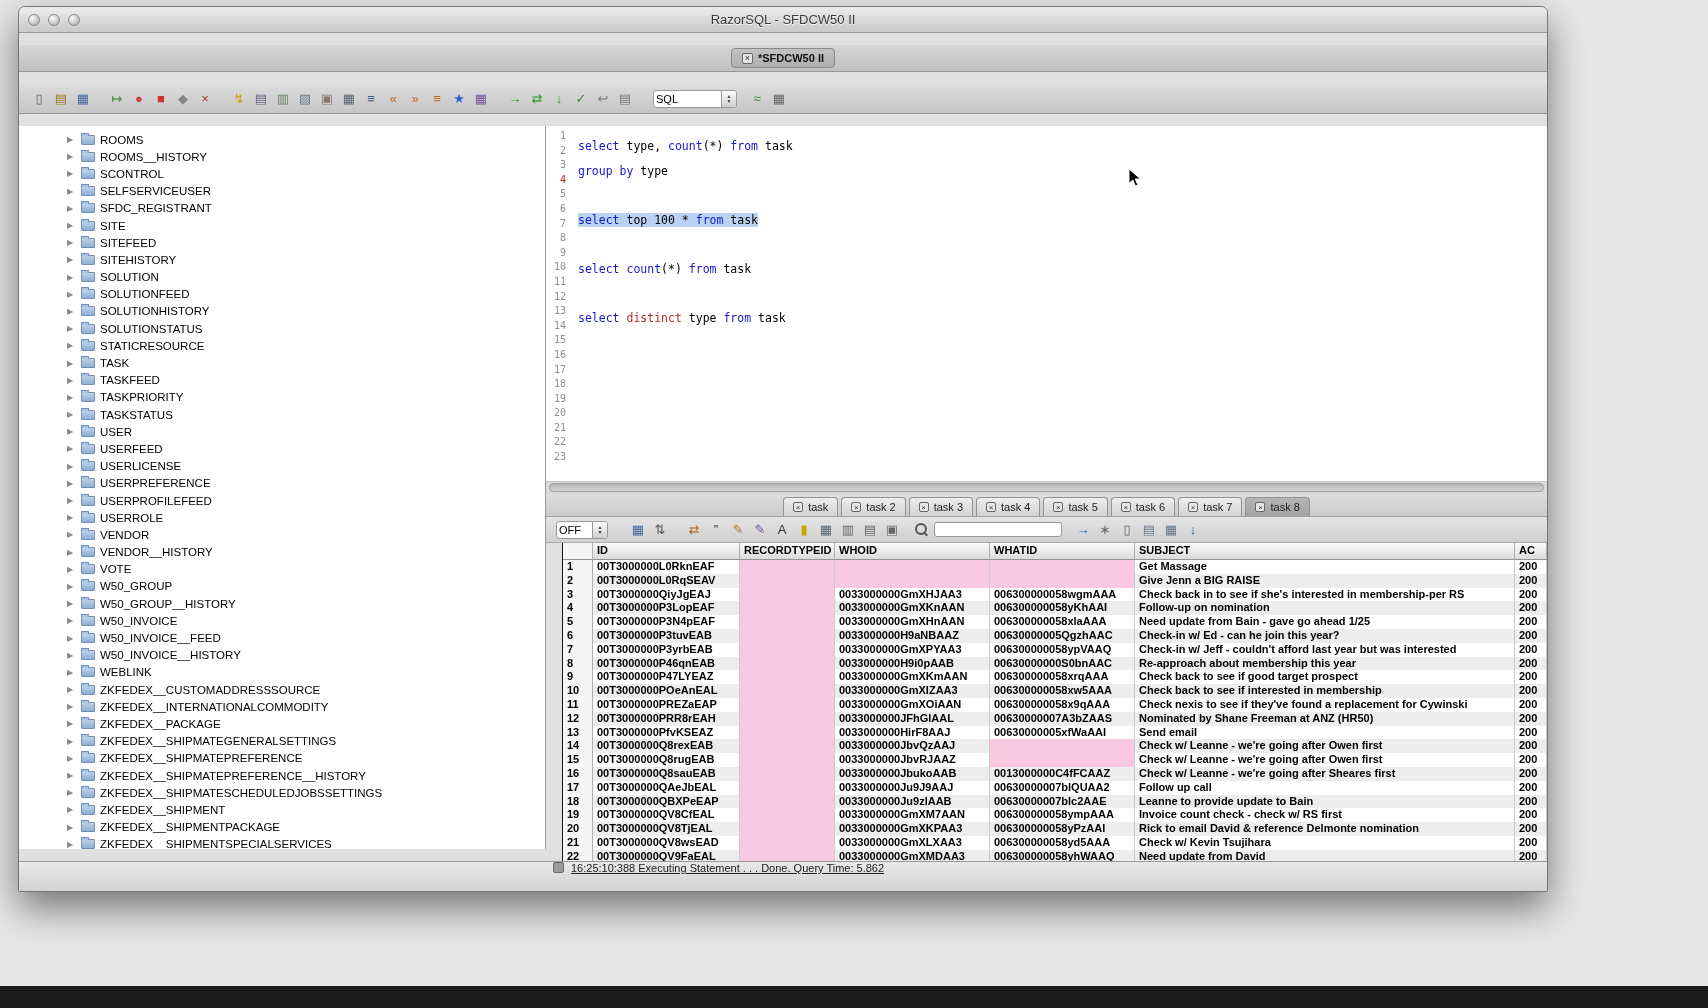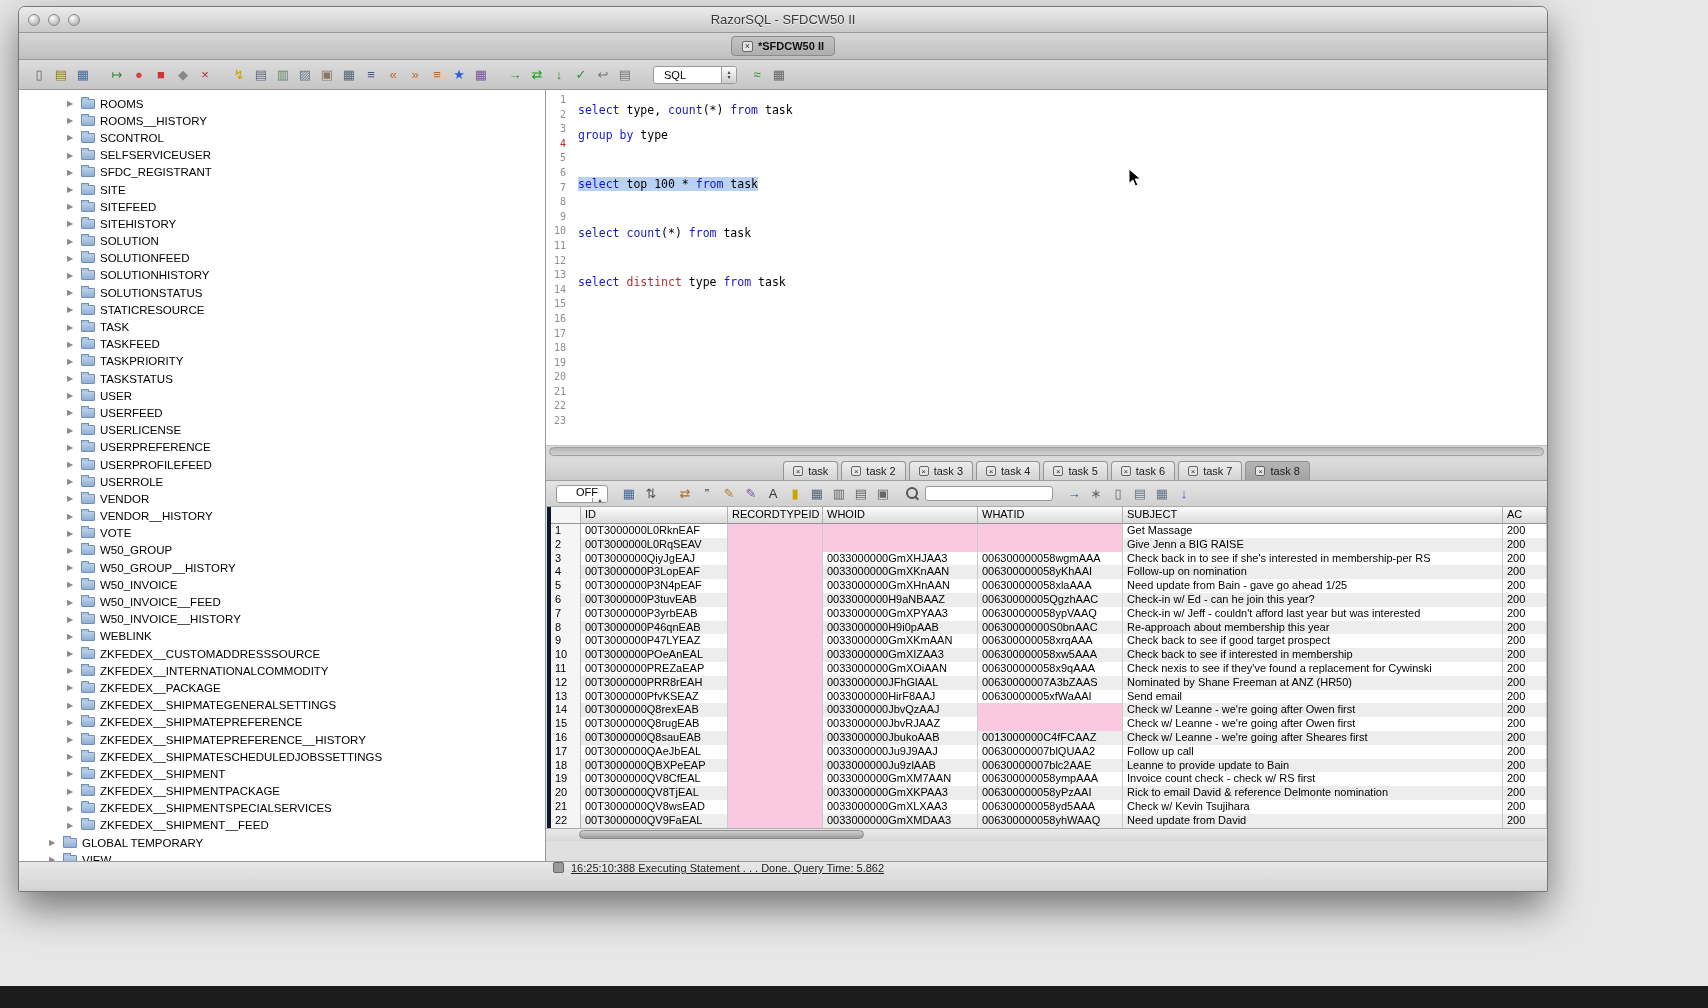--- a/index.html
+++ b/index.html
@@ -5,21 +5,21 @@
   * { margin:0; padding:0; box-sizing:border-box; }
   html,body { width:1708px; height:1008px; }
   body { font-family:"Liberation Sans", sans-serif; background:#e7e7e7; position:relative; overflow:hidden; }
 
   .desktop { position:absolute; inset:0; }
   .darkstrip { position:absolute; left:0; right:0; bottom:0; height:22px; background:#1c1c1c; }
 
   .window { position:absolute; left:18px; top:6px; width:1530px; height:886px;
     border:1px solid #777; border-radius:7px 7px 2px 2px; overflow:hidden;
     box-shadow:0 16px 38px rgba(0,0,0,.5); background:#e0e0e0;
-    display:flex; flex-direction:column; }
+    display:flex; flex-direction:column;gap:12px; }
 
   
   .titlebar { height:26px; flex:none; background:linear-gradient(#ececec,#c9c9c9);
     border-bottom:1px solid #9a9a9a; display:flex; align-items:center; position:relative; }
   .lights { display:flex; align-items:center; padding-left:9px; }
   .tl { width:12px; height:12px; border-radius:50%; margin-right:8px;
     background:radial-gradient(circle at 35% 30%, #fdfdfd, #c2c2c2 65%, #9d9d9d);
     border:1px solid #8b8b8b; }
   .wtitle { position:absolute; left:0; right:0; text-align:center; font-size:13px; color:#3b3b3b;
     text-shadow:0 1px 0 rgba(255,255,255,.65); }
@@ -34,23 +34,23 @@
     border-radius:2px; margin-right:5px; font-weight:normal; }
   .cbox.small { width:10px; height:10px; font-size:8px; }
 
   
   .toolbar { height:30px; flex:none; background:linear-gradient(#dcdcdc,#c6c6c6);
     border-bottom:1px solid #979797; display:flex; align-items:center; padding:0 10px; }
   .tgroup { display:flex; align-items:center; gap:2px; }
   .icon-btn { width:20px; height:20px; display:flex; align-items:center; justify-content:center;
     font-size:13px; border-radius:3px; cursor:default; }
   .combo { display:flex; align-items:center; background:#fff; border:1px solid #9a9a9a;
-    border-radius:3px; height:18px; font-size:11px; padding-left:10px; overflow:hidden; }
+    border-radius:3px; height:18px; font-size:11px; padding-left:2px; overflow:hidden; }
   .sqlcombo { width:84px; margin:0 10px 0 18px; }
-  .offcombo { width:52px; margin-right:8px;flex-direction:column; }
+  .offcombo { width:52px; margin-right:17px; }
   .stepper { margin-left:auto; width:15px; align-self:stretch; background:linear-gradient(#fdfdfd,#cfcfcf);
     border-left:1px solid #9a9a9a; display:flex; flex-direction:column; align-items:center;
     justify-content:center; font-size:6px; line-height:5px; color:#444; }
 
   
   .main { flex:1; display:flex; min-height:0; }
   .treepane { width:527px; flex:none; background:#fff; border-right:1px solid #9a9a9a;
     padding-top:5px; overflow:hidden; }
   .tree-row { display:flex; align-items:center; height:17.2px; white-space:nowrap; }
   .tree-row.lvl2 { padding-left:48px; }
@@ -93,21 +93,21 @@
   
   .rtoolbar { height:26px; flex:none; display:flex; align-items:center; gap:3px; padding:0 10px;
     background:linear-gradient(#e4e4e4,#d0d0d0); border-bottom:1px solid #ababab; }
   .mag { width:13px; height:13px; position:relative; display:inline-block; margin-left:10px; flex:none; }
   .mag::before { content:""; position:absolute; width:8px; height:8px; border:2px solid #555; border-radius:50%; left:0; top:0; }
   .mag::after { content:""; position:absolute; width:5px; height:2px; background:#555; transform:rotate(45deg); left:8px; top:10px; }
   .searchbox { width:128px; height:15px; border:1px solid #999; border-radius:3px; font-size:11px;
     padding:0 4px; margin:0 8px 0 3px; font-family:"Liberation Sans", sans-serif; }
 
   
-  .grid { flex:none; margin-left:1px; border-left:4px solid #0f172a; overflow:hidden; background:#fff; }
+  .grid { flex:none; margin-left:16px; border-left:1px solid #0f172a; overflow:hidden; background:#fff;font-weight:bold; }
   .grow { display:grid; grid-template-columns:30px 147px 95px 155px 145px 380px 1fr; }
   .th { font-size:11px; padding:1px 4px; height:17px; background:linear-gradient(#fcfcfc,#dbdbdb);
     border-right:1px solid #b0b0b0; border-bottom:1px solid #949494; white-space:nowrap; overflow:hidden; }
   .tr { height:13.8px; }
   .td { font-size:11px; line-height:13.6px; height:13.8px; padding:0 4px; white-space:nowrap;
     overflow:hidden; border-right:1px solid #cbcbcb; background:#fff; }
   .tr.even .td { background:#ededed; }
   .grid .td.rowno, .grid .th.rowno { background:#f5f5f5; border-right:1px solid #b0b0b0; }
   .grid .td.pink { background:#f8c9e0 !important; }
 

